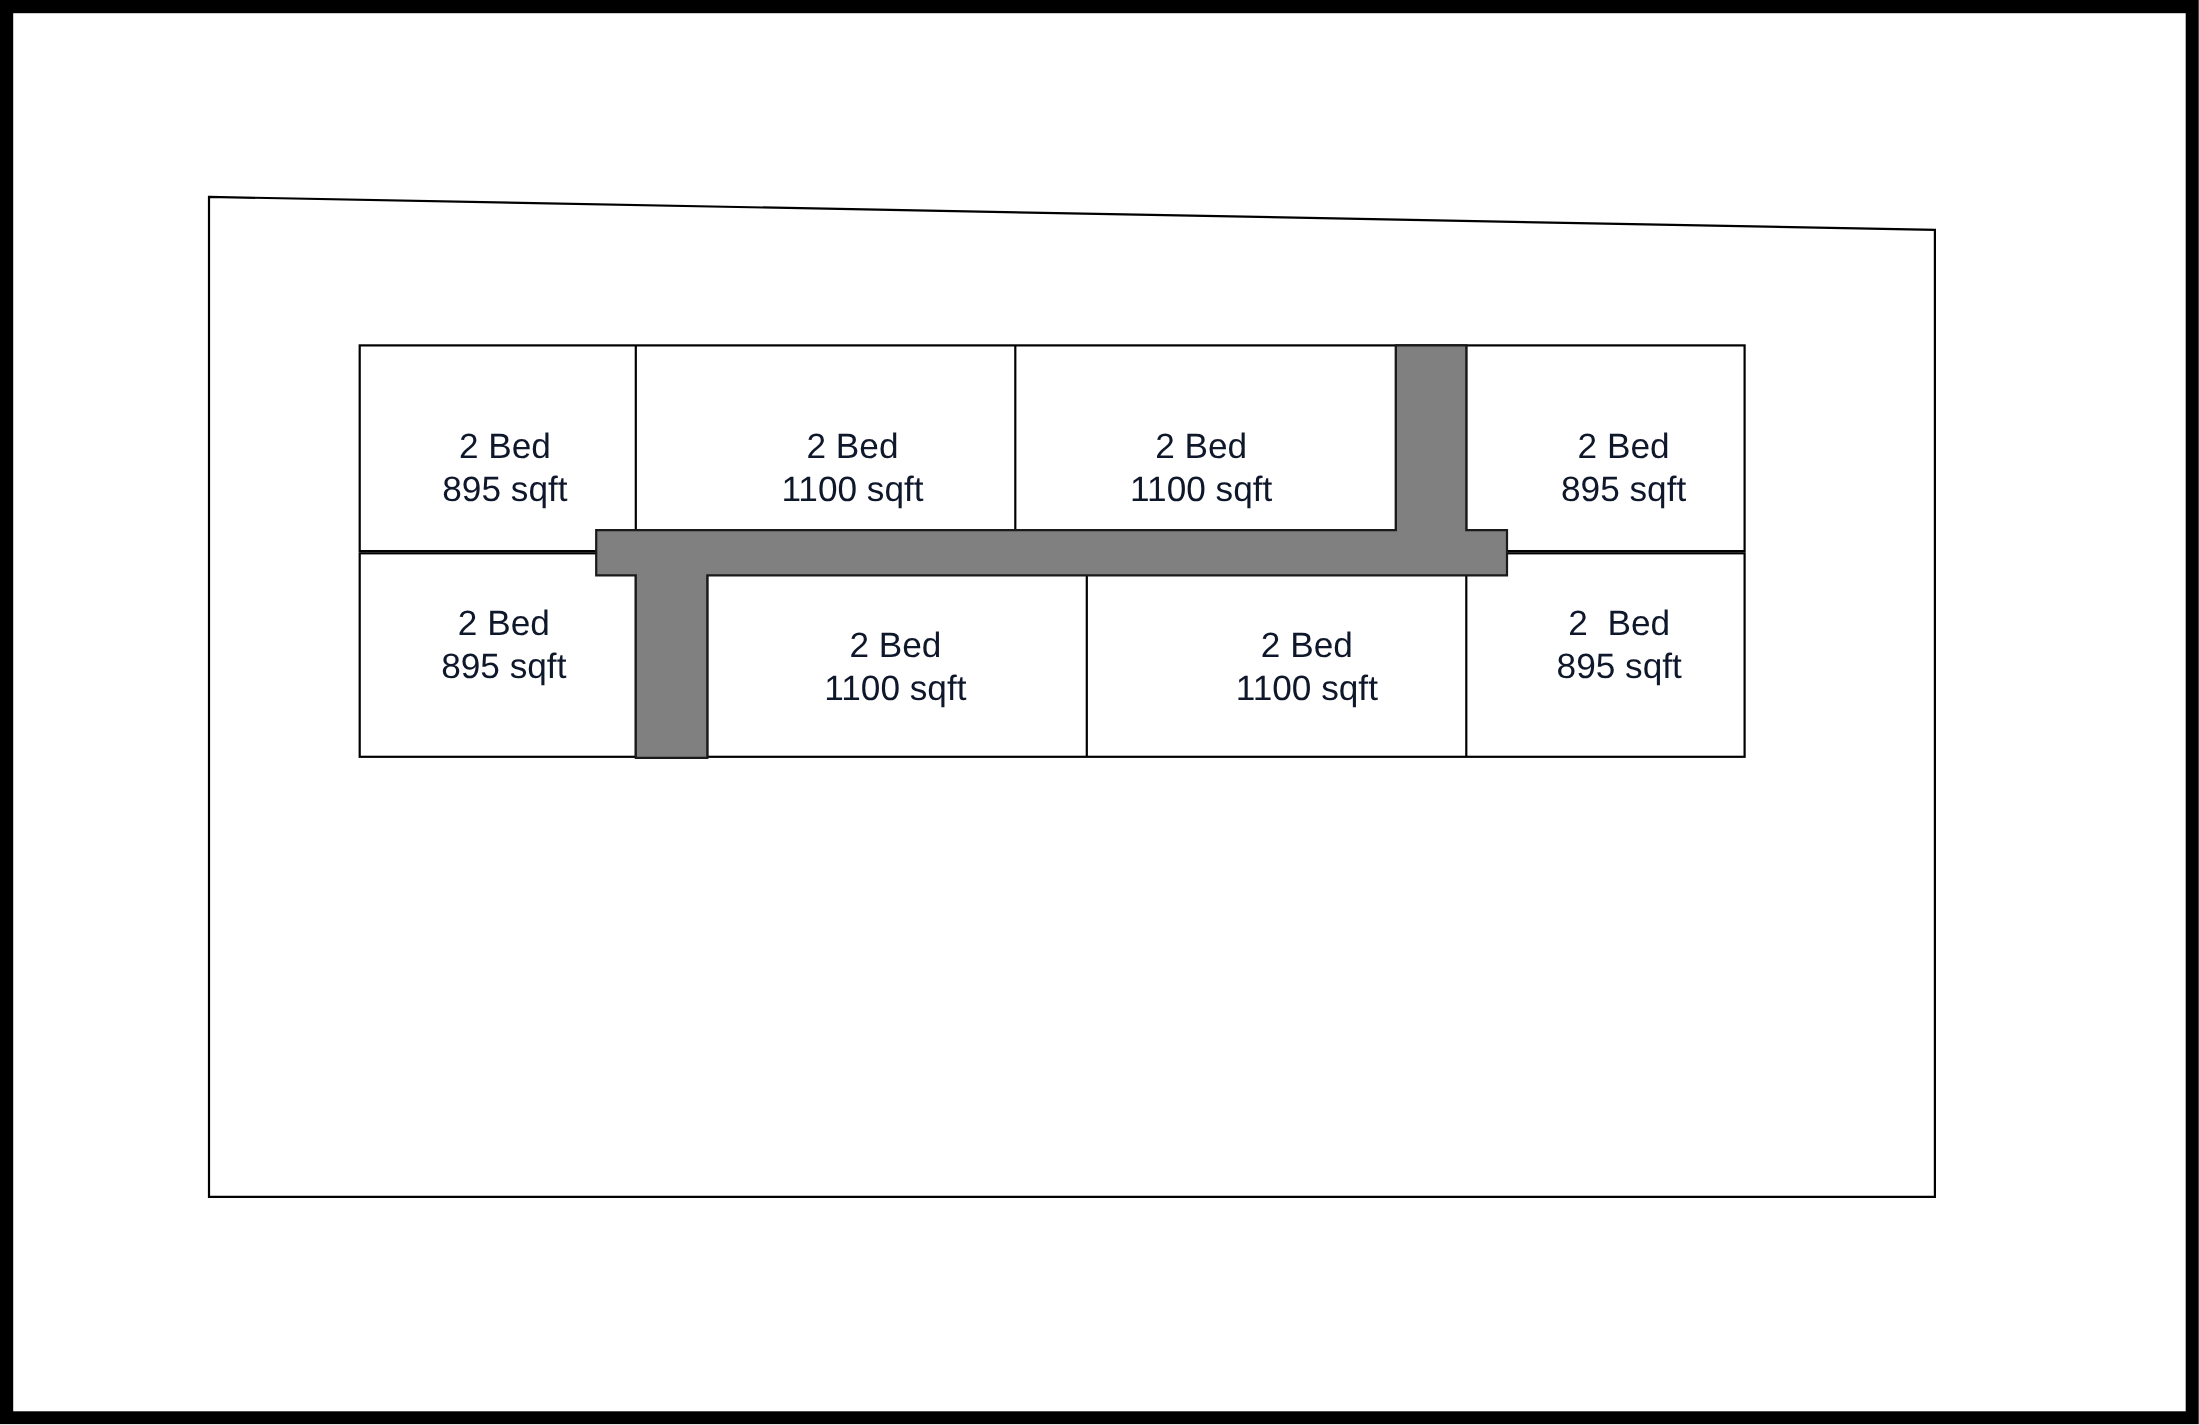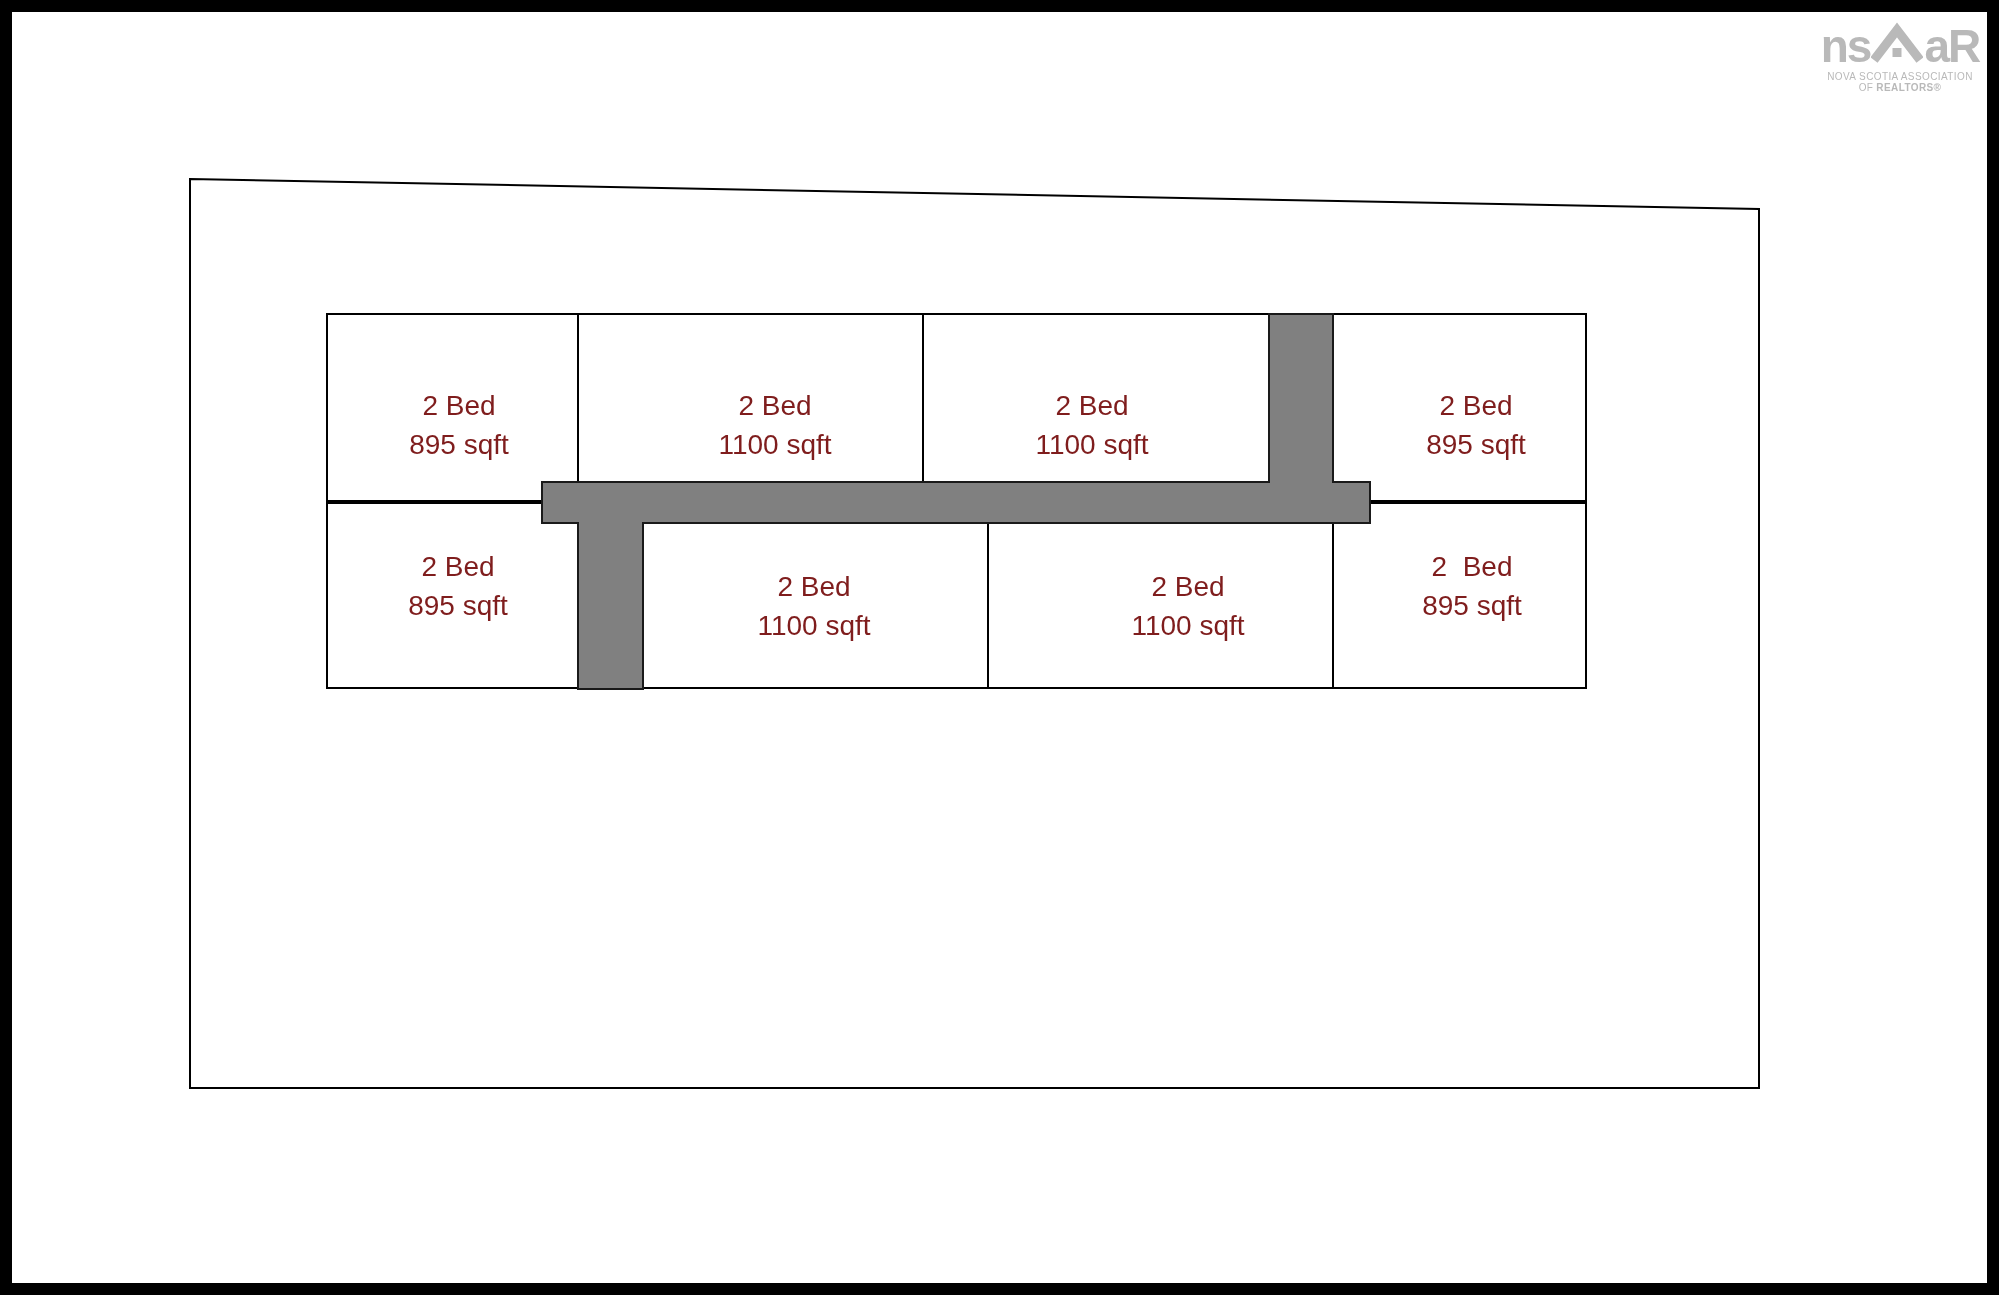--- a/index.html
+++ b/index.html
@@ -14,23 +14,23 @@
     position:absolute;inset:0;
     border:12px solid #000;
     box-sizing:border-box;
     pointer-events:none;
   }
   .plan-svg{position:absolute;left:0;top:0;}
   .unit-label{
     position:absolute;
     transform:translateX(-50%);
     text-align:center;
-    font-size:28px;
+    font-size:32px;
     line-height:39px;
-    color:#7f1d1d;
+    color:#0f172a;
   }
   .unit-label span{display:block;white-space:pre;}
   .level-title{
     position:absolute;
     left:875px;top:1112px;
     transform:translateX(-50%);
     font-size:64px;
     line-height:64px;
     color:#000;
     white-space:pre;
@@ -120,27 +120,15 @@
   <div class="unit-label" style="left:1188px; top:567px;">
     <span>2 Bed</span>
     <span>1100 sqft</span>
   </div>
   <div class="unit-label" style="left:1472px; top:547px;">
     <span>2  Bed</span>
     <span>895 sqft</span>
   </div>
 
 
-  <div class="logo">
-    <div class="logo-word">
-      <span class="w">ns</span>
-      <svg class="logo-house" width="52" height="42" viewBox="0 0 52 42">
-        <polyline points="3,38 26,8 49,38" fill="none" stroke="#b9b9b9" stroke-width="9"></polyline>
-        <rect x="21.5" y="26" width="9" height="9" fill="#b9b9b9"></rect>
-      </svg>
-      <span class="w">aR</span>
-    </div>
-    <div class="logo-line1">NOVA SCOTIA ASSOCIATION</div>
-    <div class="logo-line2"><span>OF</span><b>REALTORS®</b></div>
-  </div>
 
   <div class="frame"></div>
 </div>
 
 </body></html>

